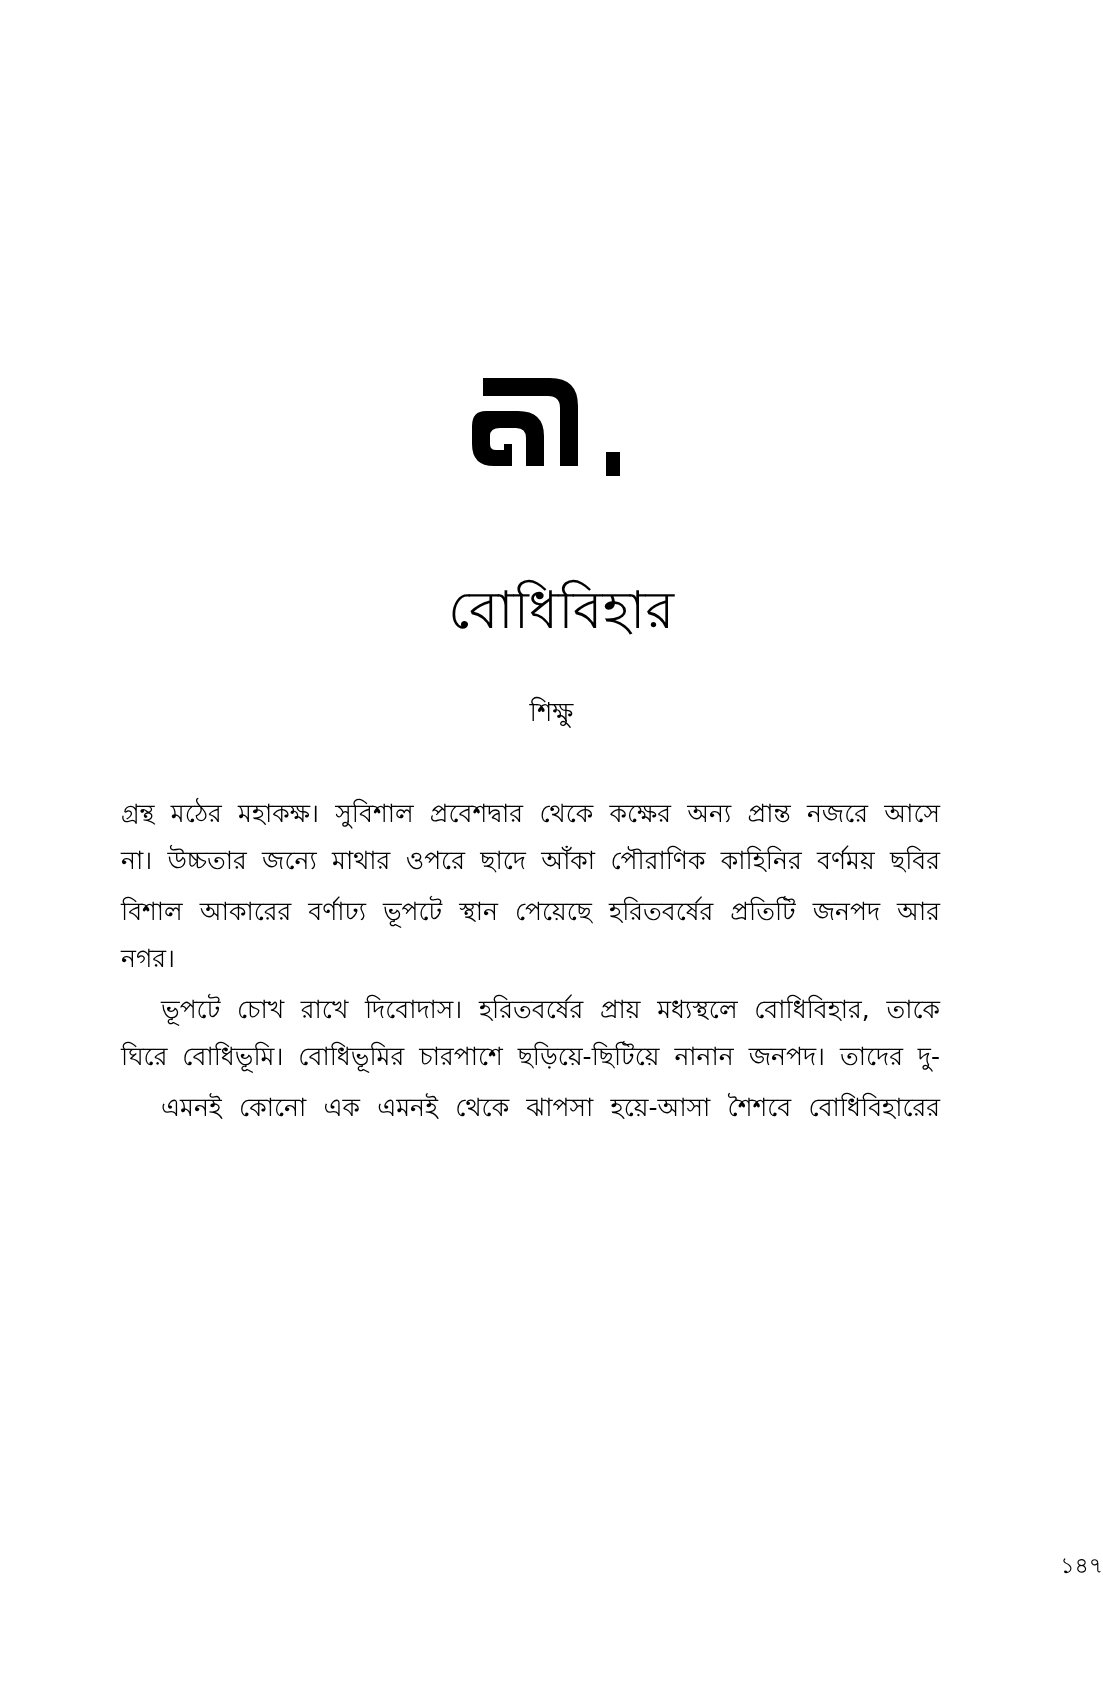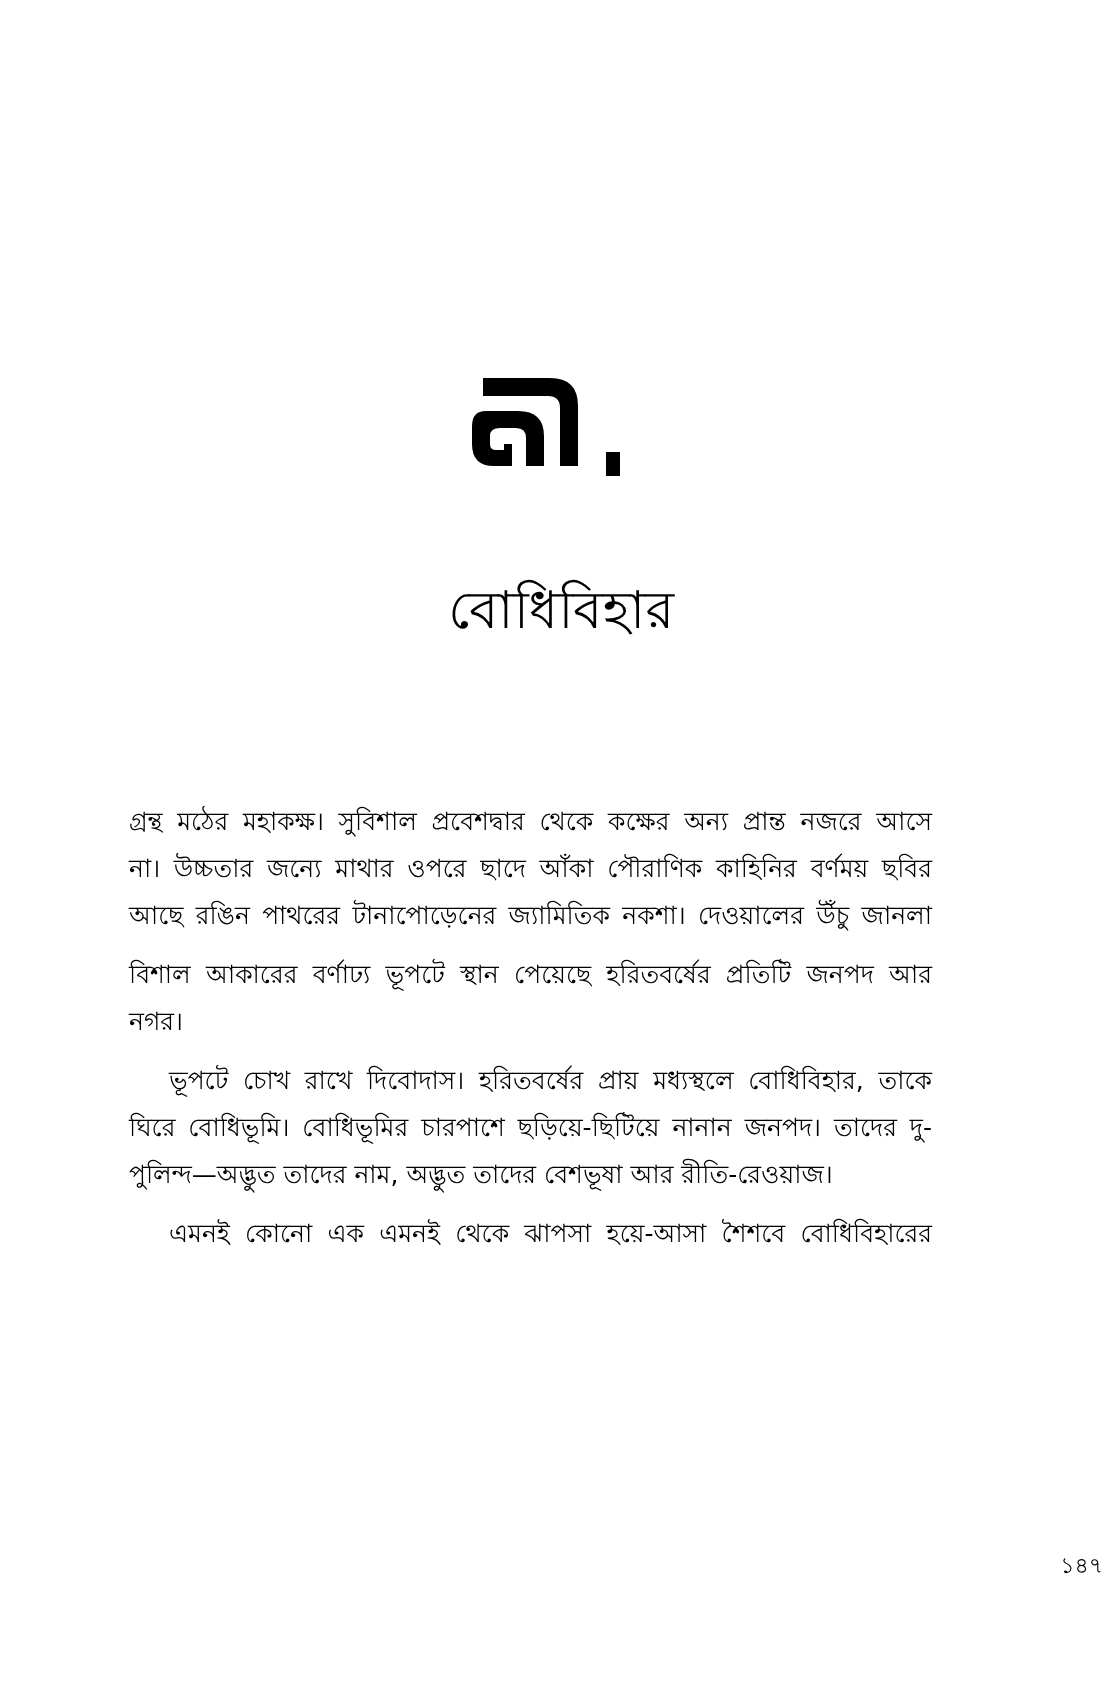--- a/index.html
+++ b/index.html
@@ -56,21 +56,21 @@
     .body-text {
       position: absolute;
       left: 117px;
       top: 786px;
       width: 827px;
       font-size: 25px;
       line-height: 47px;
       text-align: justify;
     }
     .body-text p {
-      margin: 12px;
+      margin: 4px;
       text-align: justify;
       text-align-last: justify;
     }
     .body-text p .line {
       display: block;
       text-align: justify;
       text-align-last: justify;
       white-space: nowrap;
       height: 47px;
     }
@@ -100,35 +100,34 @@
 
       <path d="M 23 12 L 90 12 Q 118 12 118 40 L 118 100 L 100 100 L 100 42 Q 100 30 88 30 L 23 30 Z" fill="#000"></path>
       <path d="M 12 60 L 12 78 Q 12 100 34 100 L 52 100 L 52 78 L 44 78 L 44 84 L 36 84 Q 30 84 30 78 L 30 70 Q 30 62 40 62 L 56 62 Q 66 62 66 72 L 66 100 L 84 100 L 84 70 Q 84 45 58 45 L 26 45 Q 12 45 12 60 Z" fill="#000"></path>
       <rect x="146" y="86" width="14" height="24" fill="#000"></rect>
     </svg>
 
   </div>
 
   <h1 class="chapter-title">বোধিবিহার</h1>
 
+  <div class="author">শিক্ষু</div>
 
   <div class="body-text">
     <p>
       <span class="line">গ্রন্থ মঠের মহাকক্ষ। সুবিশাল প্রবেশদ্বার থেকে কক্ষের অন্য প্রান্ত নজরে আসে</span>
       <span class="line">না। উচ্চতার জন্যে মাথার ওপরে ছাদে আঁকা পৌরাণিক কাহিনির বর্ণময় ছবির</span>
-      <span class="line">আছে রঙিন পাথরের টানাপোড়েনের জ্যামিতিক নকশা। দেওয়ালের উঁচু জানলা</span>
     </p>
     <p>
       <span class="line">বিশাল আকারের বর্ণাঢ্য ভূপটে স্থান পেয়েছে হরিতবর্ষের প্রতিটি জনপদ আর</span>
       <span class="line last">নগর।</span>
     </p>
     <p>
       <span class="line indent">ভূপটে চোখ রাখে দিবোদাস। হরিতবর্ষের প্রায় মধ্যস্থলে বোধিবিহার, তাকে</span>
       <span class="line">ঘিরে বোধিভূমি। বোধিভূমির চারপাশে ছড়িয়ে-ছিটিয়ে নানান জনপদ। তাদের দু-</span>
-      <span class="line last">পুলিন্দ—অদ্ভুত তাদের নাম, অদ্ভুত তাদের বেশভূষা আর রীতি-রেওয়াজ।</span>
     </p>
     <p>
       <span class="line indent">এমনই কোনো এক এমনই থেকে ঝাপসা হয়ে-আসা শৈশবে বোধিবিহারের</span>
     </p>
   </div>
 
   <div class="page-number">১৪৭</div>
 
 </div>
 

